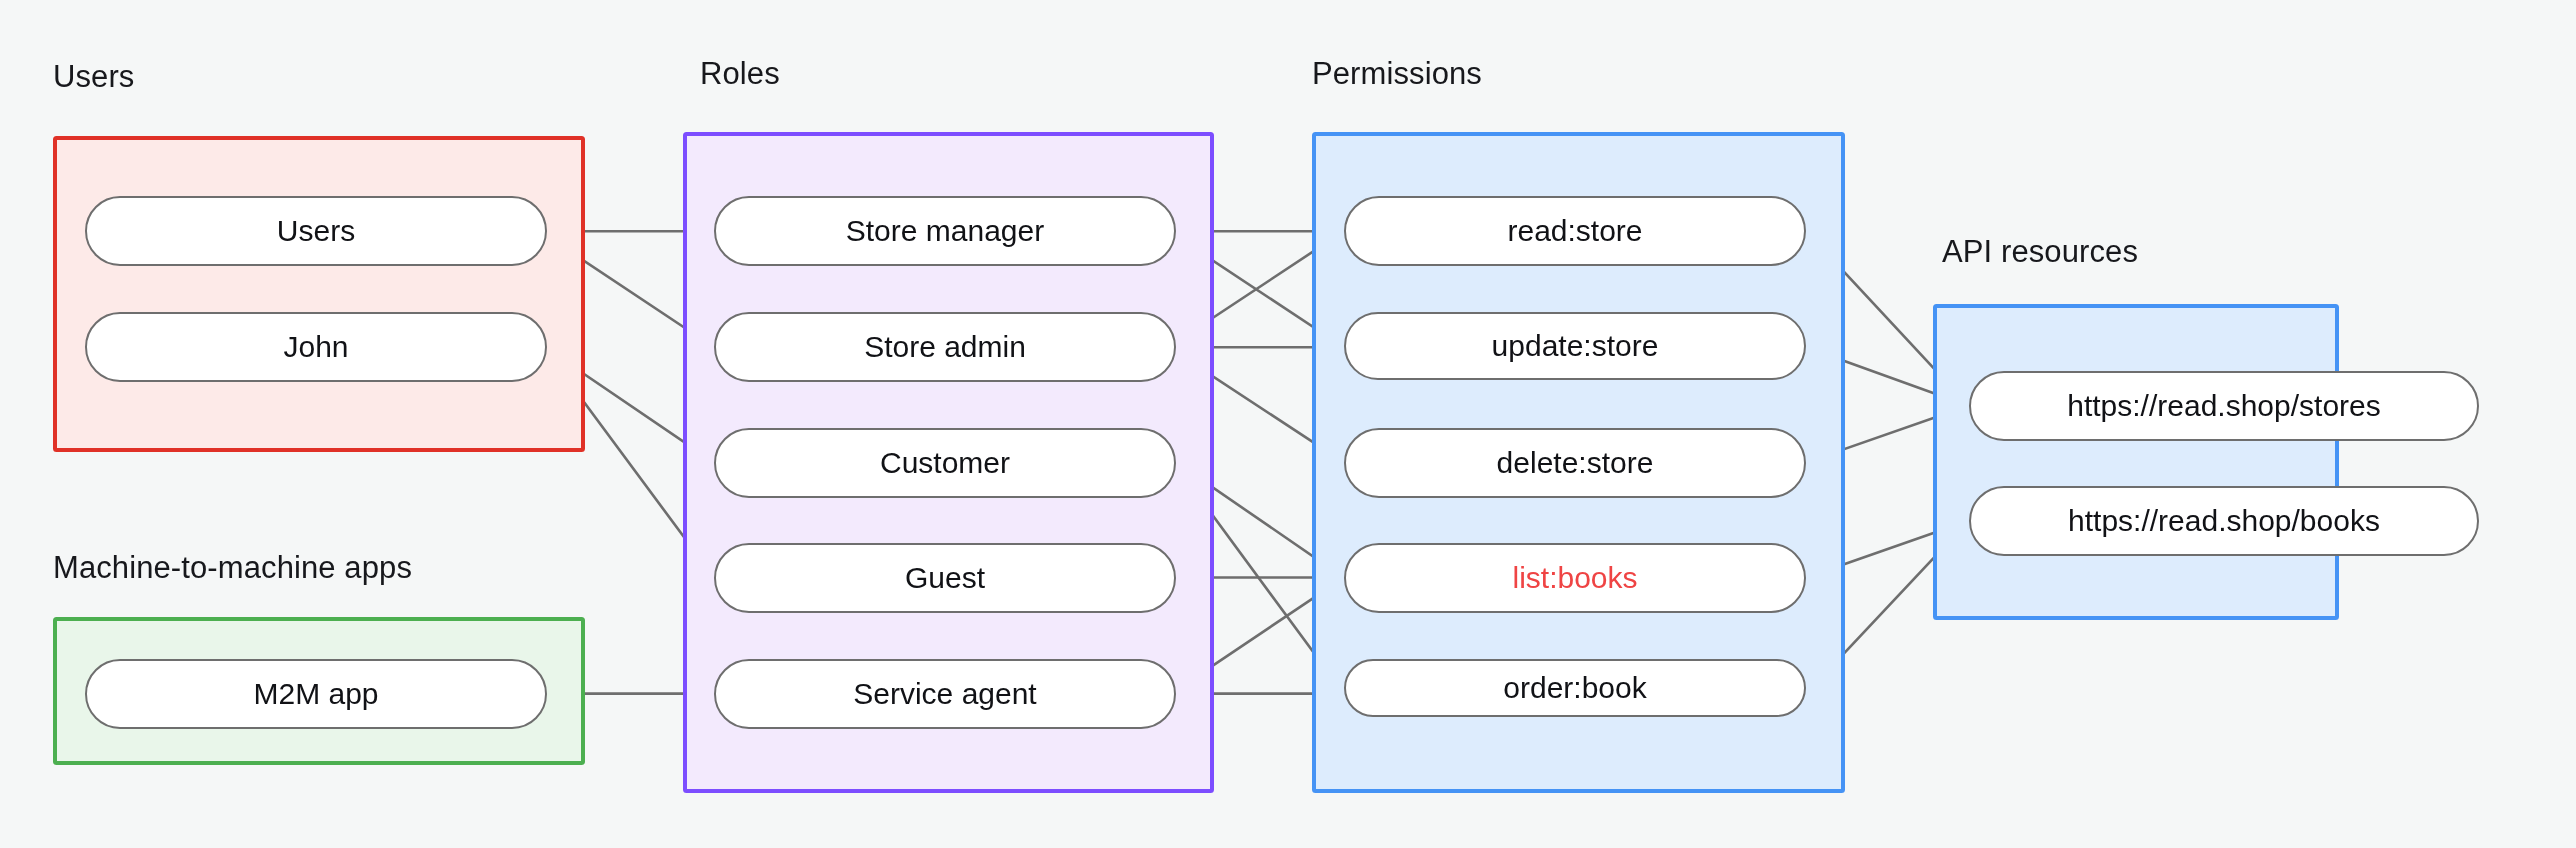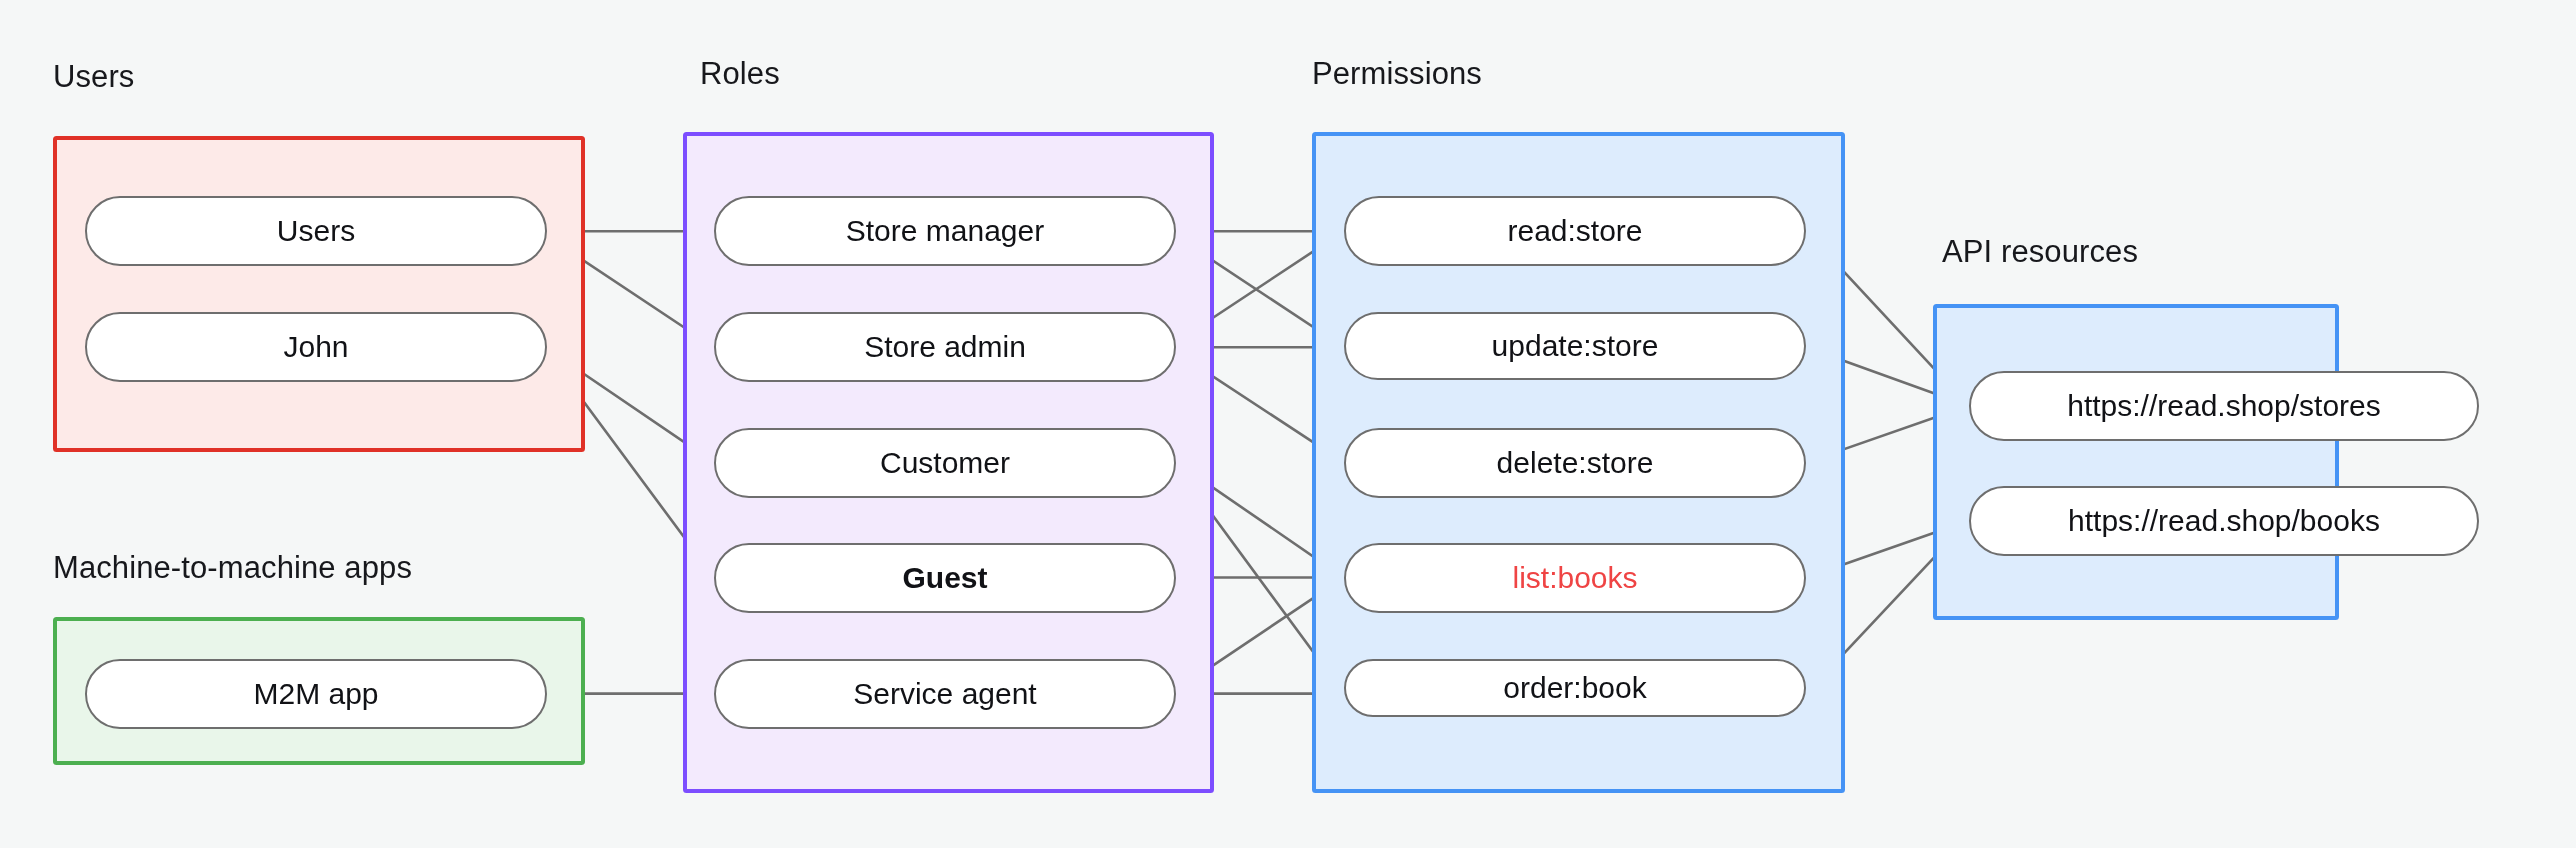--- a/index.html
+++ b/index.html
@@ -115,21 +115,21 @@
       <div class="group-box g-roles" style="left: 683px; top: 132px; width: 531px; height: 661px; border-color: rgb(124, 77, 255); background: rgb(243, 234, 253);"></div>
       <div class="node" style="left: 714px; top: 196px; width: 462px; height: 70px; border-color: rgb(110, 110, 110); background: rgb(255, 255, 255); color: rgb(17, 18, 22);">
         <span>Store manager</span>
       </div>
       <div class="node" style="left: 714px; top: 312px; width: 462px; height: 70px; border-color: rgb(110, 110, 110); background: rgb(255, 255, 255); color: rgb(17, 18, 22); align-items: center;">
         <span>Store admin</span>
       </div>
       <div class="node" style="left: 714px; top: 428px; width: 462px; height: 70px; border-color: rgb(110, 110, 110); background: rgb(255, 255, 255); color: rgb(17, 18, 22); align-items: center;">
         <span>Customer</span>
       </div>
-      <div class="node" style="left: 714px; top: 543px; width: 462px; height: 70px; border-color: rgb(110, 110, 110); background: rgb(255, 255, 255); color: rgb(17, 18, 22); font-weight: bold;">
+      <div class="node" style="left: 714px; top: 543px; width: 462px; height: 70px; border-color: rgb(110, 110, 110); background: rgb(255, 255, 255); color: rgb(17, 18, 22);">
         <span>Guest</span>
       </div>
       <div class="node" style="left: 714px; top: 659px; width: 462px; height: 70px; border-color: rgb(110, 110, 110); background: rgb(255, 255, 255); color: rgb(17, 18, 22);">
         <span>Service agent</span>
       </div>
       <div class="group-label" style="left: 1312px; top: 56px;">Permissions</div>
       <div class="group-box g-perms" style="left: 1312px; top: 132px; width: 533px; height: 661px; border-color: rgb(69, 147, 245); background: rgb(221, 236, 253);"></div>
       <div class="node" style="left: 1344px; top: 196px; width: 462px; height: 70px; border-color: rgb(110, 110, 110); background: rgb(255, 255, 255); color: rgb(17, 18, 22);">
         <span>read:store</span>
       </div>

